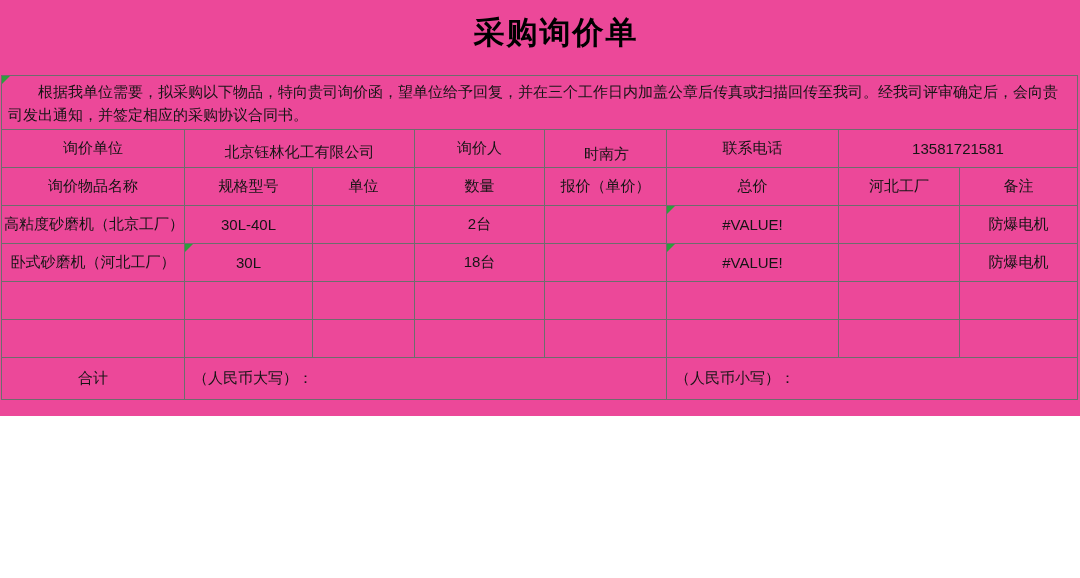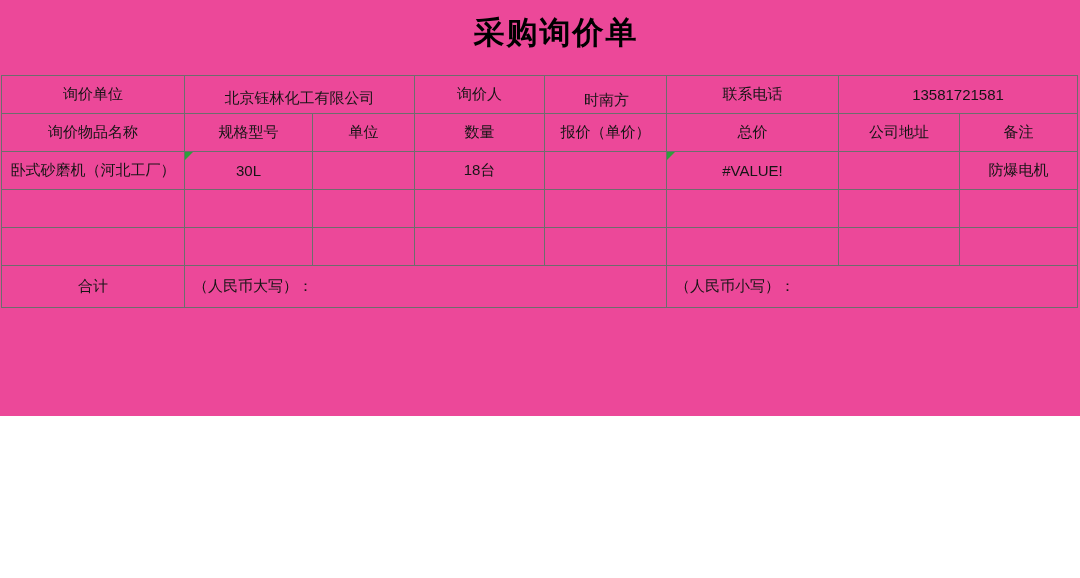--- a/index.html
+++ b/index.html
@@ -51,42 +51,58 @@
         <col style="width:128px">
         <col style="width:102px">
         <col style="width:130px">
       <col style="width:122px">
         <col style="width:172px">
         <col style="width:121px">
         <col style="width:118px">
     </colgroup>
 
     <tbody>
+        <tr class="r-para">
+      <td class="para" colspan="8">
+        <span class="flag"></span>
+        <p class="indent">根据我单位需要，拟采购以下物品，特向贵司询价函，望单位给予回复，并在三个工作日内加盖公章后传真或扫描回传至我司。经我司评审确定后，会向贵司发出通知，并签定相应的采购协议合同书。</p>
+      </td>
+    </tr>
 
     <tr class="r-std">
       <td>询价单位</td>
       <td class="bottom" colspan="2">北京钰林化工有限公司</td>
       <td>询价人</td>
       <td class="bottom-left">时南方</td>
       <td>联系电话</td>
       <td colspan="2">13581721581</td>
     </tr>
 
 
     <tr class="r-std">
       <td>询价物品名称</td>
       <td>规格型号</td>
       <td>单位</td>
       <td>数量</td>
       <td>报价（单价）</td>
       <td>总价</td>
-      <td>公司地址</td>
+      <td>河北工厂</td>
       <td>备注</td>
     </tr>
 
+    <tr class="r-item">
+      <td>高粘度砂磨机（北京工厂）</td>
+      <td>30L-40L</td>
+      <td></td>
+      <td>2台</td>
+      <td></td>
+      <td><span class="flag"></span><span>#VALUE!</span></td>
+      <td></td>
+      <td>防爆电机</td>
+    </tr>
 
     <tr class="r-item">
       <td>卧式砂磨机（河北工厂）</td>
       <td><span class="flag"></span><span>30L</span></td>
       <td></td>
       <td>18台</td>
       <td></td>
       <td><span class="flag"></span><span>#VALUE!</span></td>
       <td></td>
       <td>防爆电机</td>

